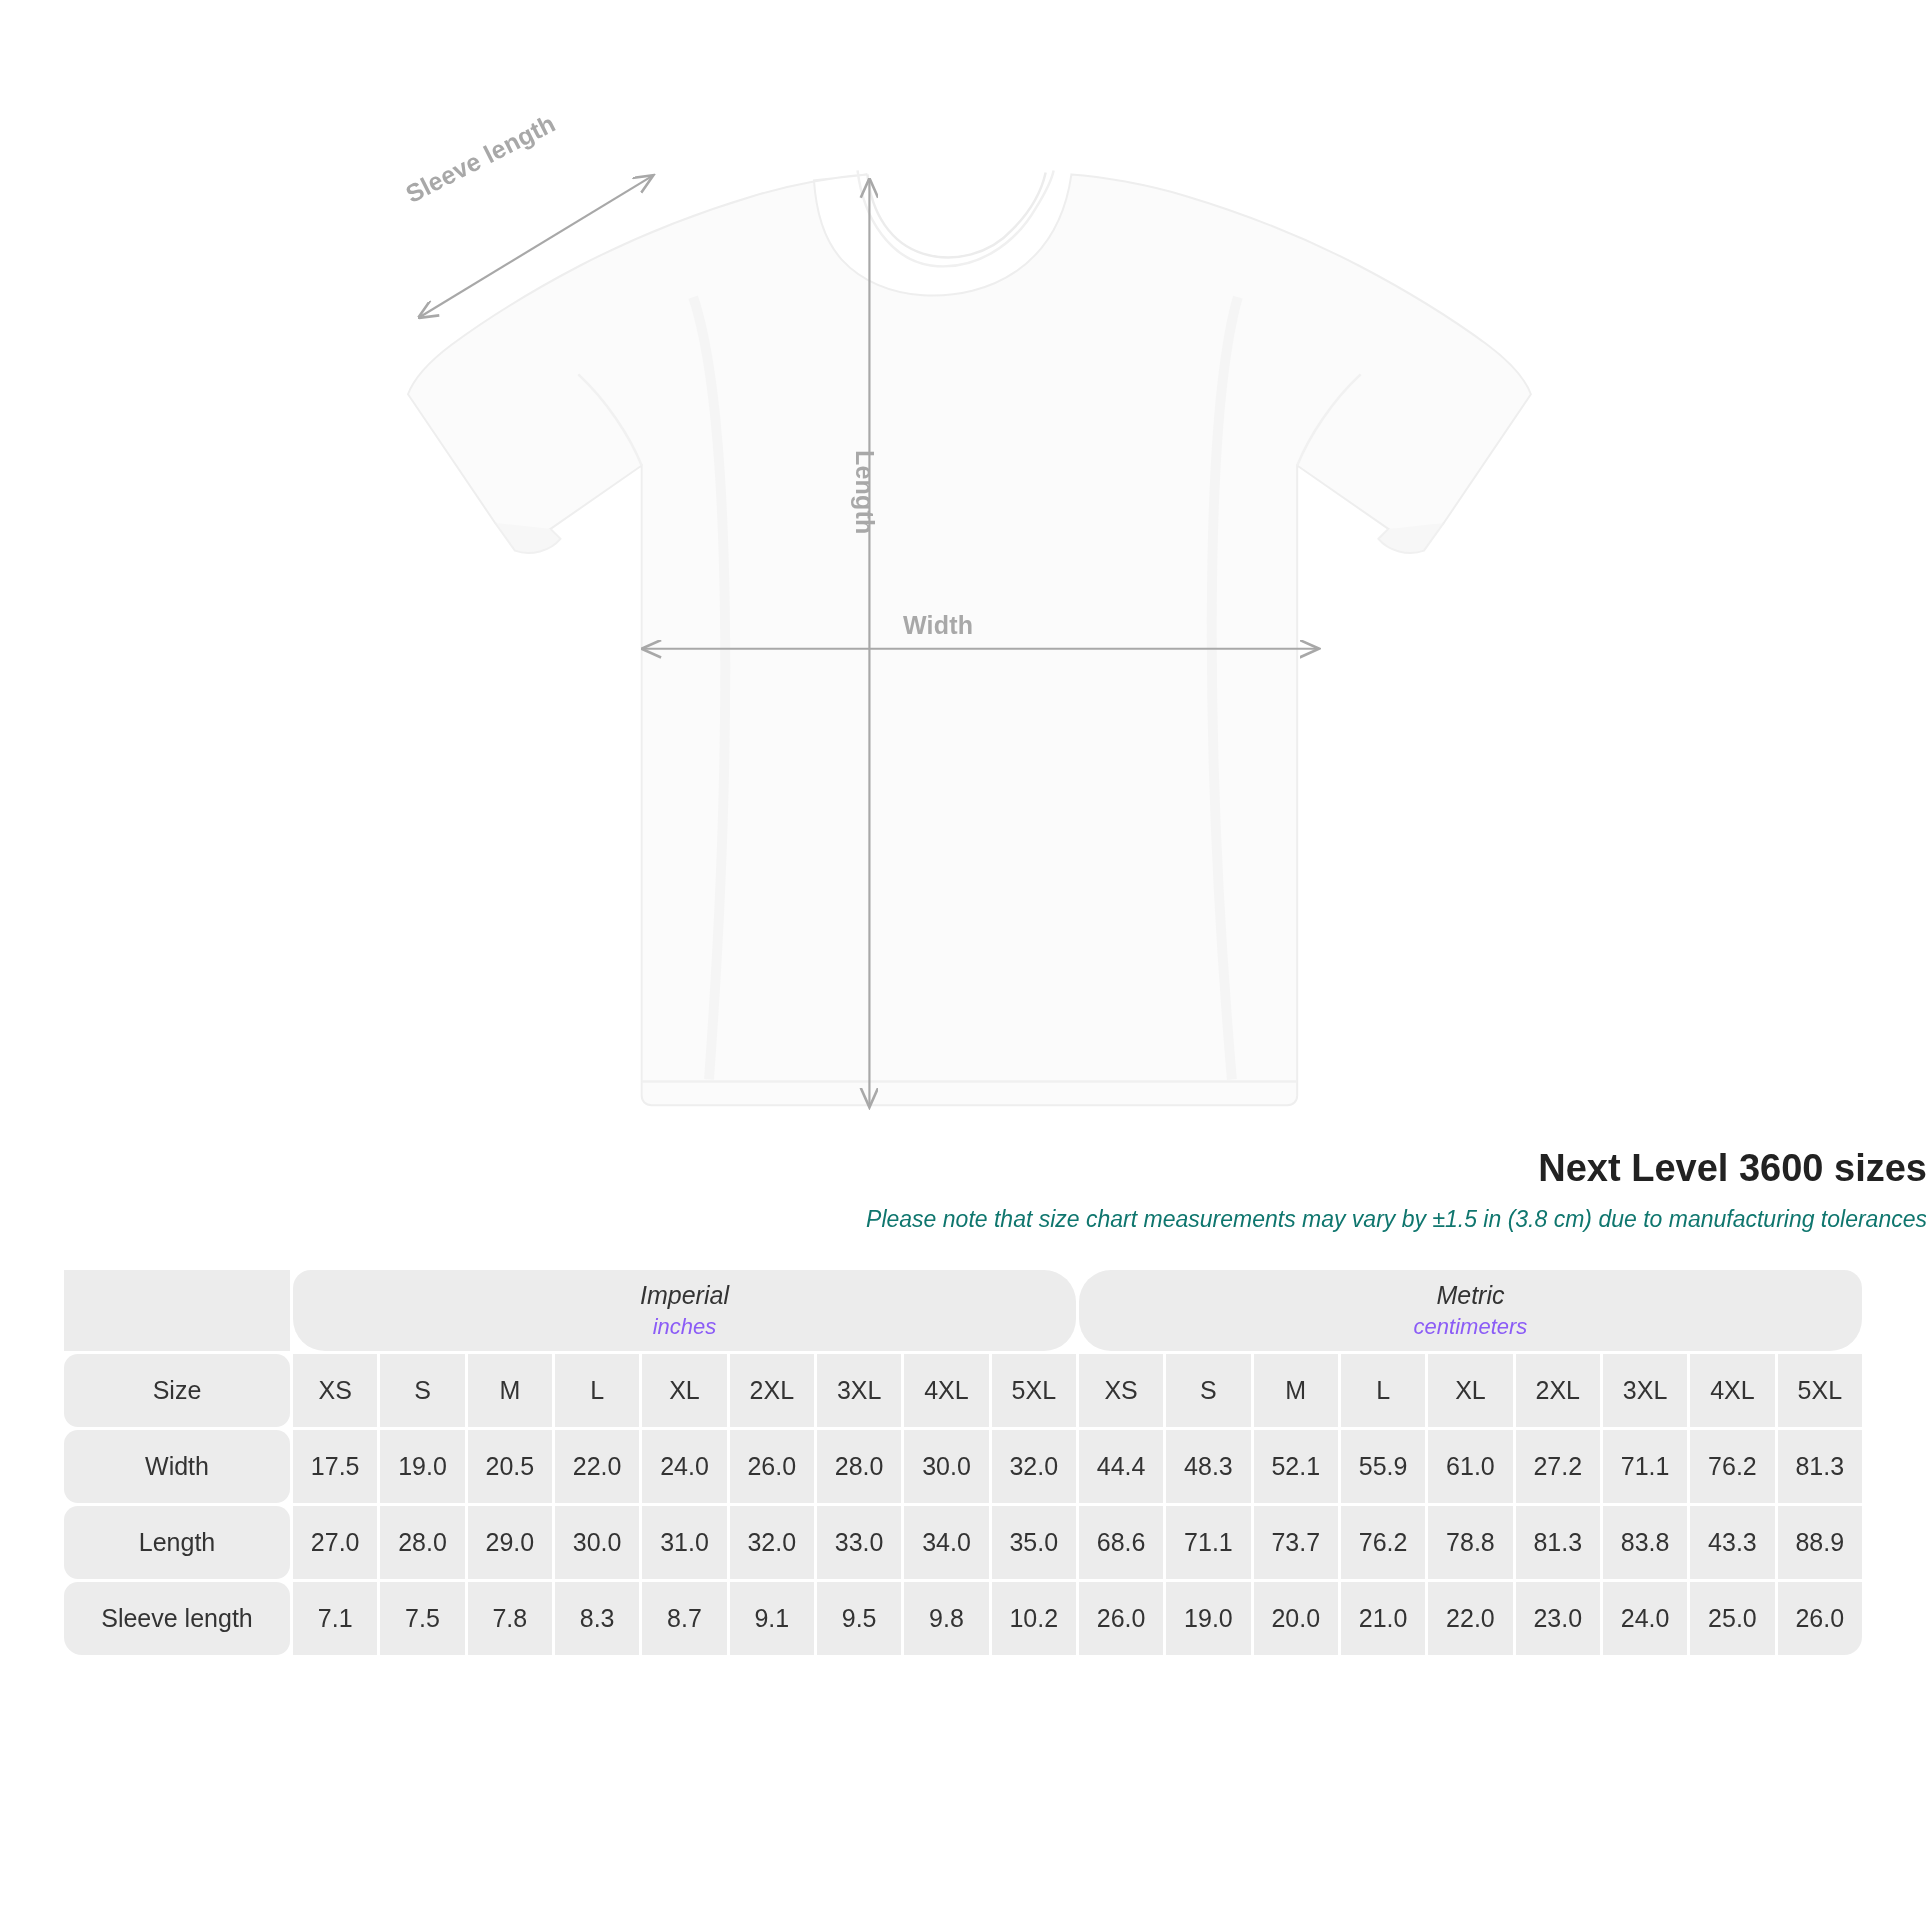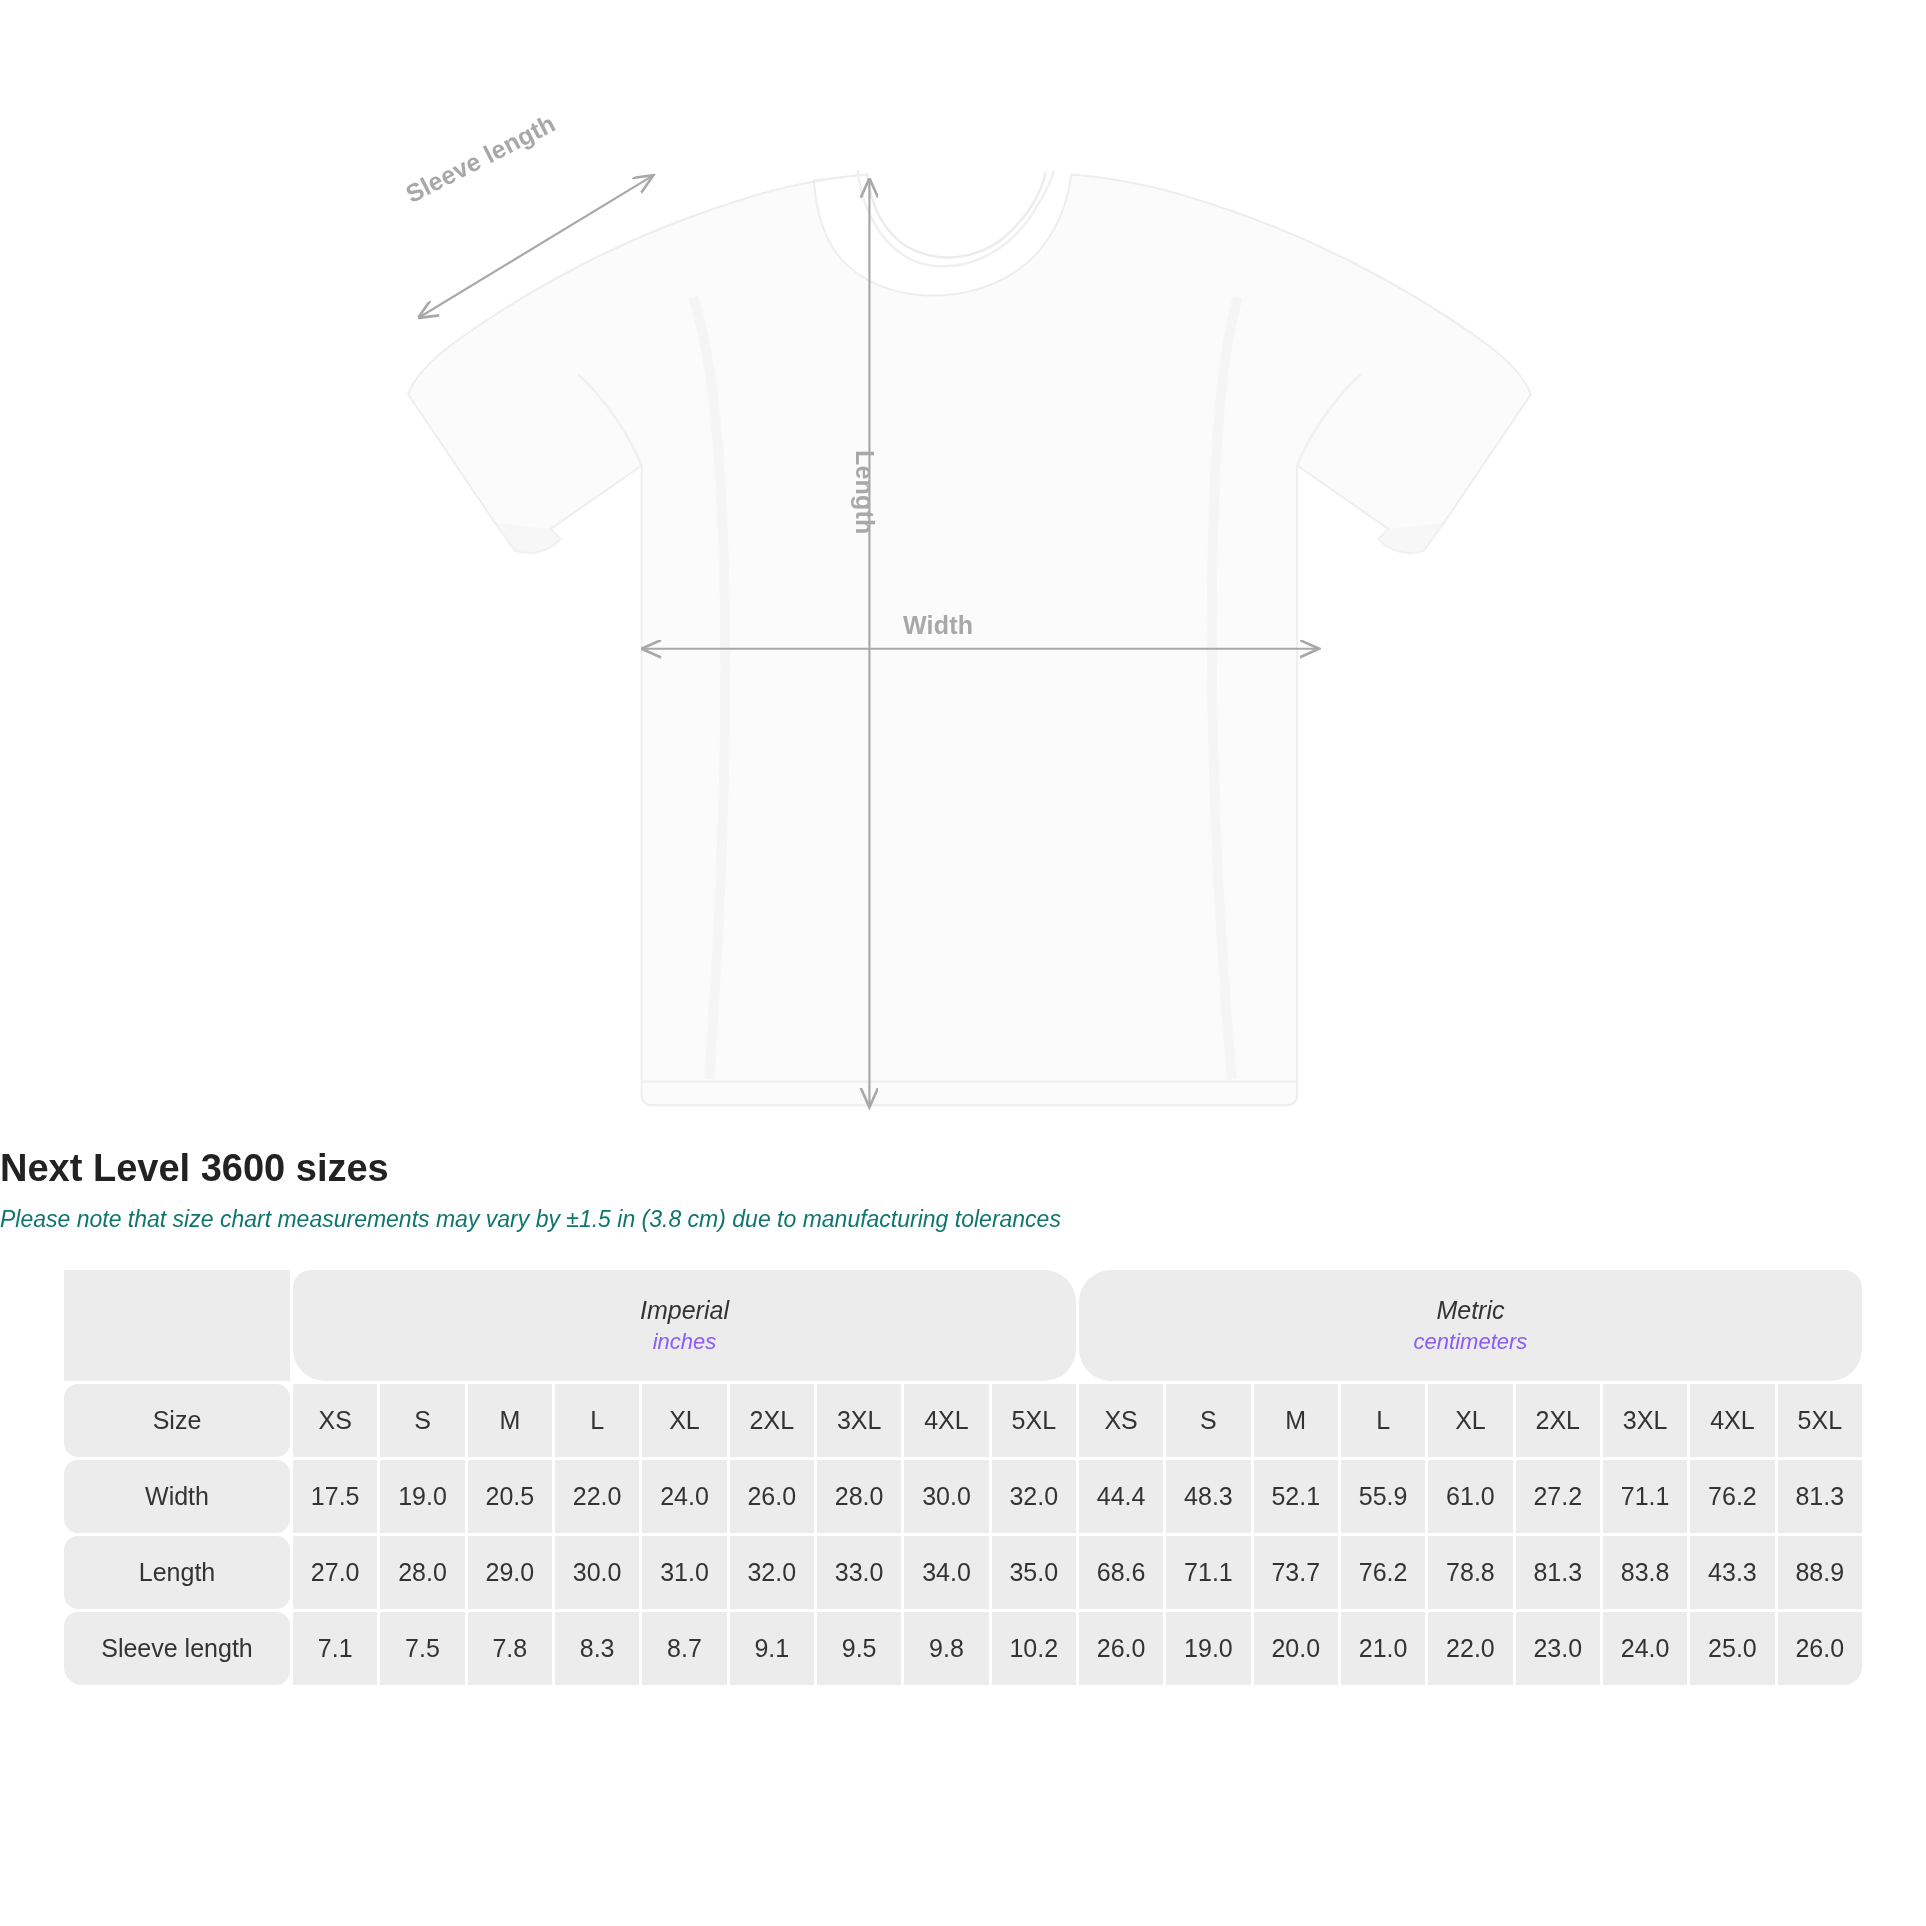--- a/index.html
+++ b/index.html
@@ -51,21 +51,21 @@
     transform: rotate(90deg);
     transform-origin: left top;
   }
   .dim-width {
     left: 903px;
     top: 611px;
   }
 
   
   .title-block {
-    text-align: left;
+    text-align: right;
     margin-top: 8px;
   }
   .chart-title {
     font-size: 38px;
     font-weight: bold;
     color: #222222;
     margin: 0 0 16px 0;
   }
   .chart-note {
     font-size: 23px;
@@ -123,21 +123,21 @@
     color: #3a3a3a;
     font-size: 25px;
     border-radius: 14px;
   }
   .size-head {
     font-weight: bold;
     color: #3a3a3a;
     font-size: 25px;
   }
   tr.band-head td {
-    height: 111px;
+    height: 81px;
   }
   td.first-col {
     width: 226px;
   }
   tbody tr:last-child td:first-child {
     border-bottom-left-radius: 18px;
   }
   tbody tr:last-child td:last-child {
     border-bottom-right-radius: 18px;
   }

